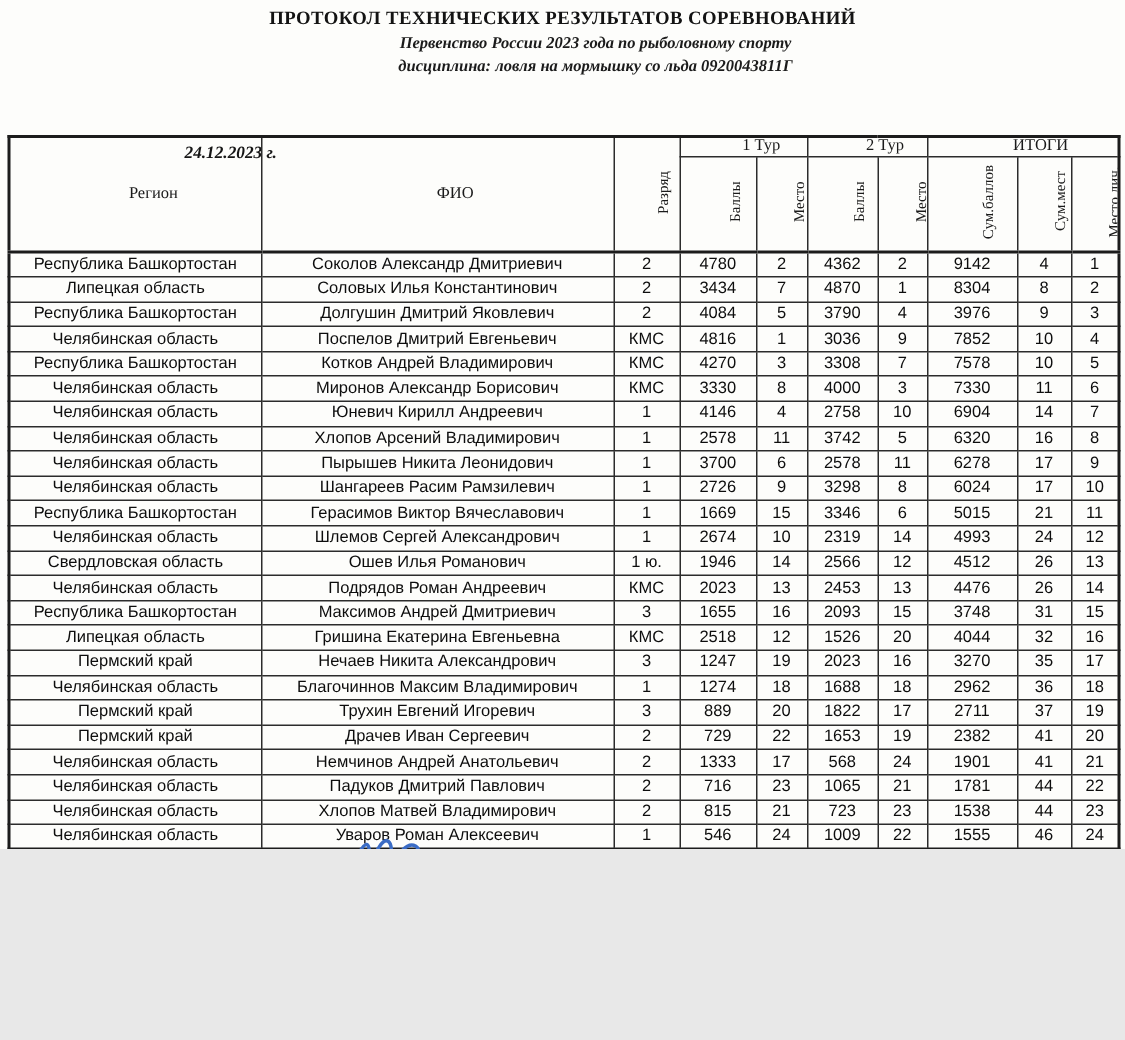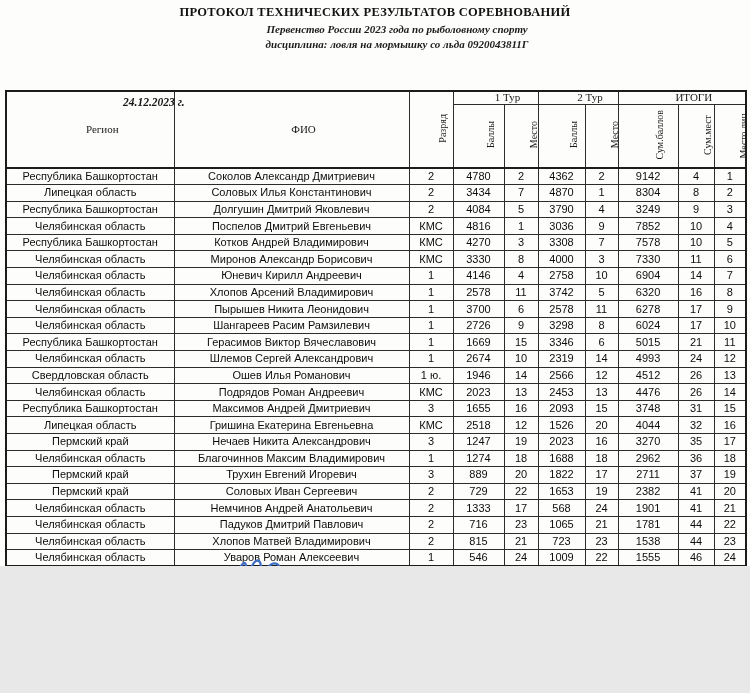--- a/index.html
+++ b/index.html
@@ -149,21 +149,21 @@
           <td>2</td>
         </tr>
         <tr>
           <td>Республика Башкортостан</td>
           <td>Долгушин Дмитрий Яковлевич</td>
           <td>2</td>
           <td>4084</td>
           <td>5</td>
           <td>3790</td>
           <td>4</td>
-          <td>3249</td>
+          <td>3976</td>
           <td>9</td>
           <td>3</td>
         </tr>
         <tr>
           <td>Челябинская область</td>
           <td>Поспелов Дмитрий Евгеньевич</td>
           <td>КМС</td>
           <td>4816</td>
           <td>1</td>
           <td>3036</td>
@@ -347,21 +347,21 @@
           <td>889</td>
           <td>20</td>
           <td>1822</td>
           <td>17</td>
           <td>2711</td>
           <td>37</td>
           <td>19</td>
         </tr>
         <tr>
           <td>Пермский край</td>
-          <td>Соловых Иван Сергеевич</td>
+          <td>Драчев Иван Сергеевич</td>
           <td>2</td>
           <td>729</td>
           <td>22</td>
           <td>1653</td>
           <td>19</td>
           <td>2382</td>
           <td>41</td>
           <td>20</td>
         </tr>
         <tr>

